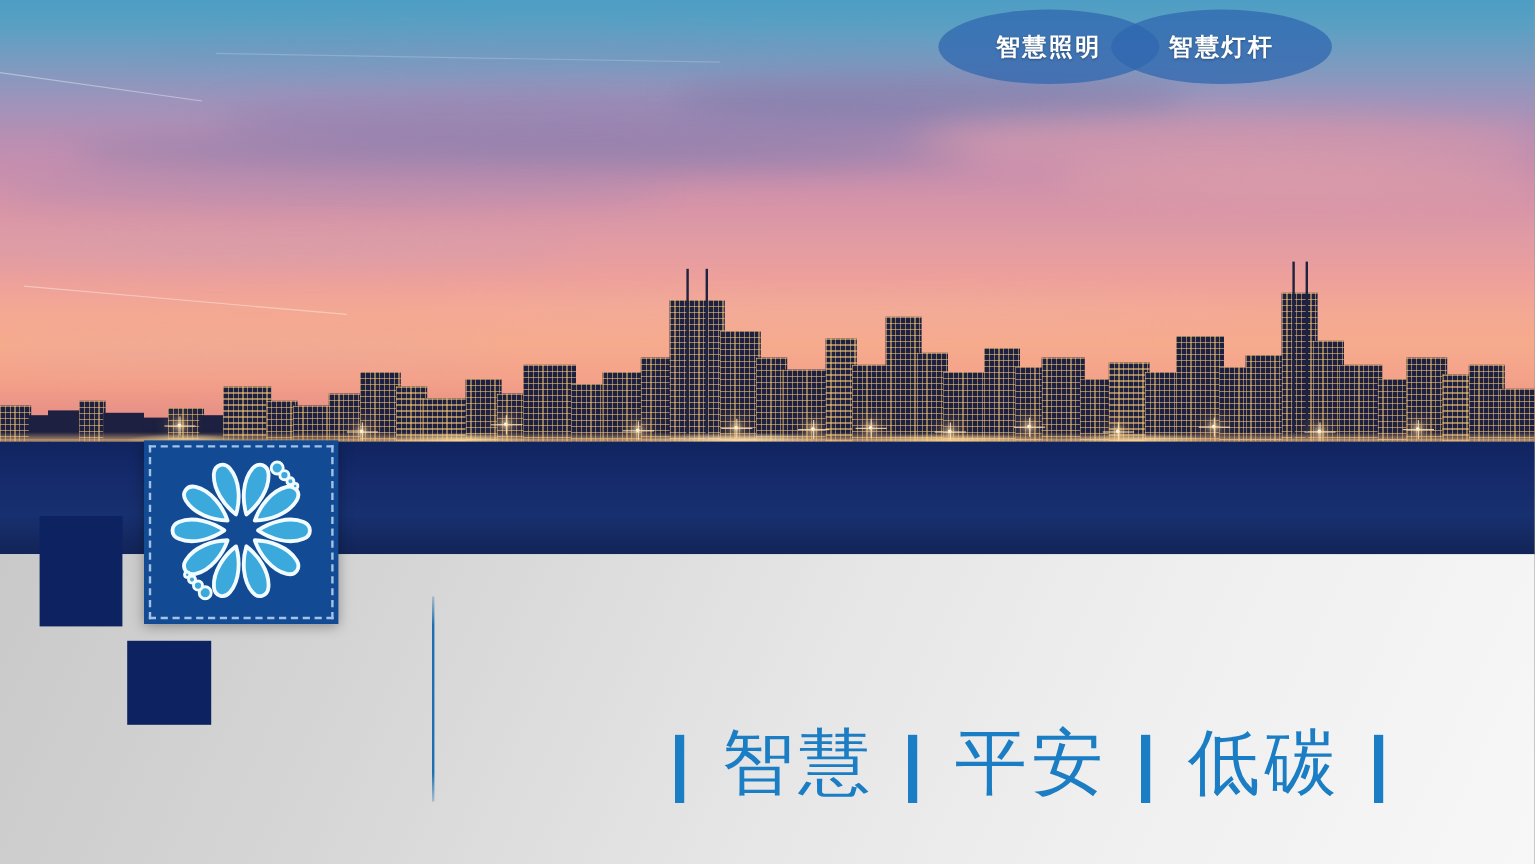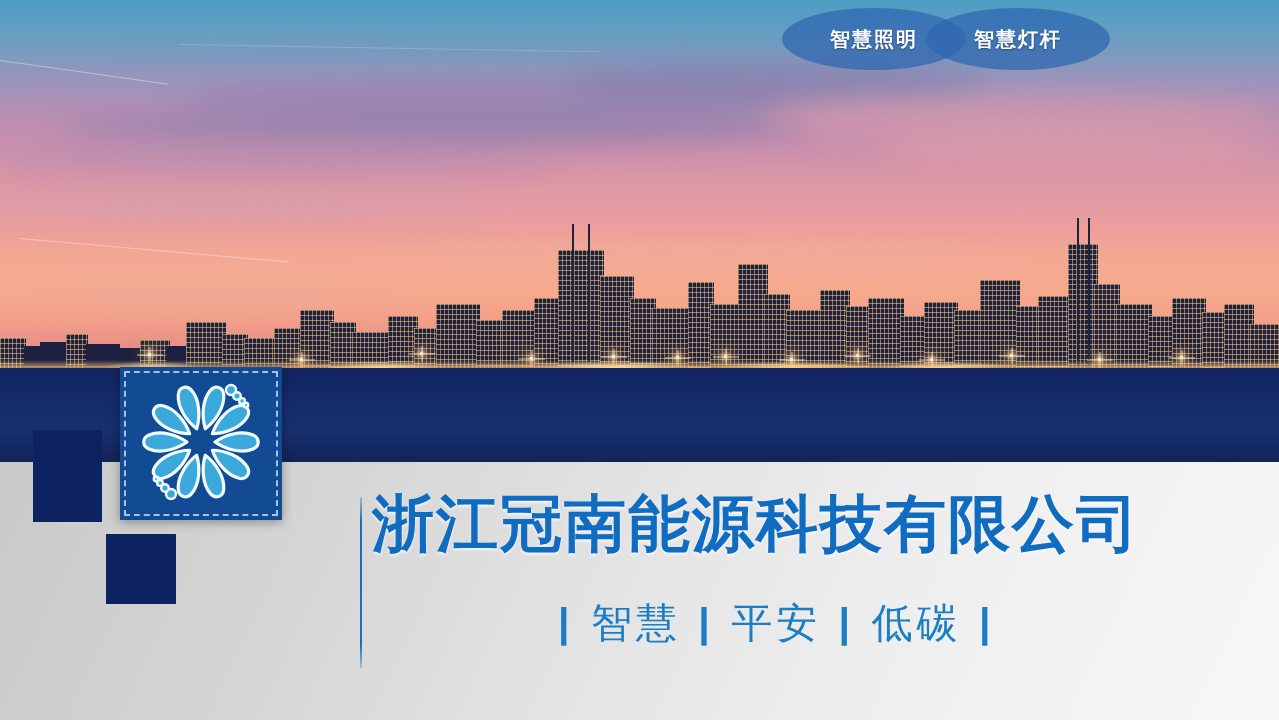--- a/index.html
+++ b/index.html
@@ -135,21 +135,21 @@
     background:linear-gradient(to bottom, rgba(24,104,170,.25), #1c6fb0 14%, #1c6fb0 86%, rgba(24,104,170,.25));}
 
   .title{
     position:absolute;left:372px;top:492px;width:760px;
     font-size:62px;font-weight:bold;color:#0f6cc0;
     letter-spacing:2px;line-height:1.02;white-space:nowrap;
     text-shadow:0 2px 3px rgba(255,255,255,.75);
   }
   .subtitle{
     position:absolute;left:556px;top:596px;
-    font-size:41px;color:#1b7ec4;letter-spacing:4px;white-space:nowrap;
+    font-size:60px;color:#1b7ec4;letter-spacing:4px;white-space:nowrap;
   }
   .subtitle .bar{color:#1b7ec4;font-weight:bold;padding:0 2px;}
 </style>
 </head>
 <body>
 
 <div id="slide">
 
   <div class="hero">
 
@@ -301,21 +301,20 @@
           <circle cx="42" cy="122" r="5"></circle>
           <circle cx="36" cy="116" r="3.8"></circle>
           <circle cx="31" cy="111" r="2.9"></circle>
           <circle cx="27" cy="107" r="2.2"></circle>
         </g>
     </svg>
   </div>
 
   <div class="rule"></div>
 
-  <div class="title">浙江冠南能源科技有限公司</div>
 
   <div class="subtitle">
     <span class="bar">|</span>
     <span>智慧</span>
     <span class="bar">|</span>
     <span>平安</span>
     <span class="bar">|</span>
     <span>低碳</span>
     <span class="bar">|</span>
   </div>

